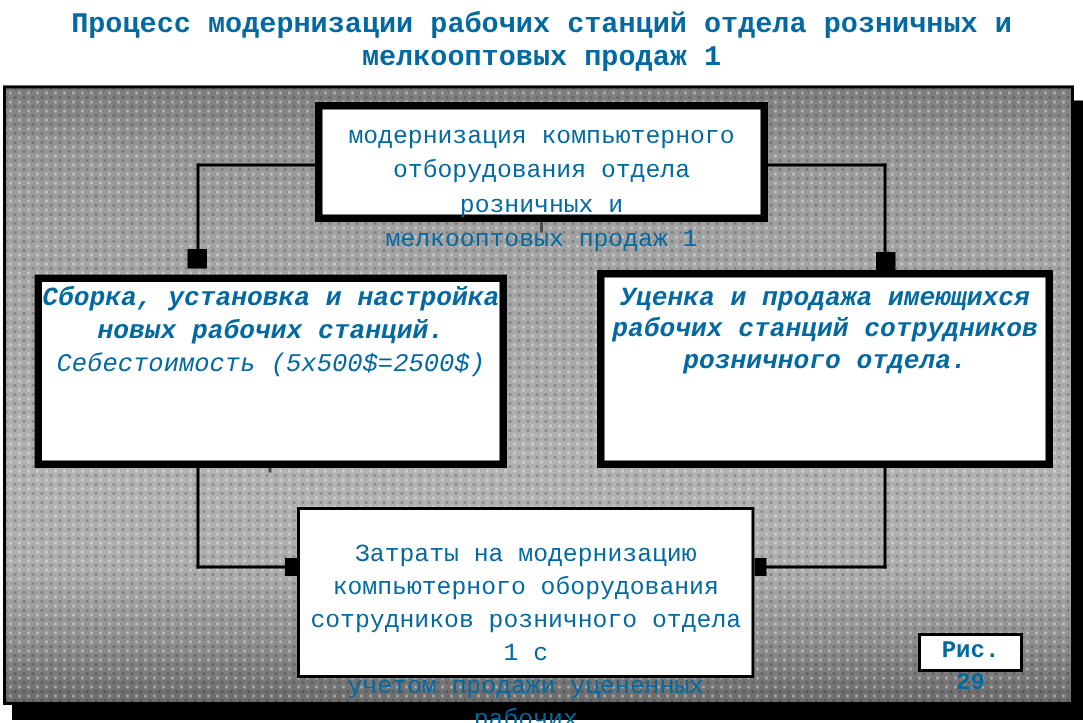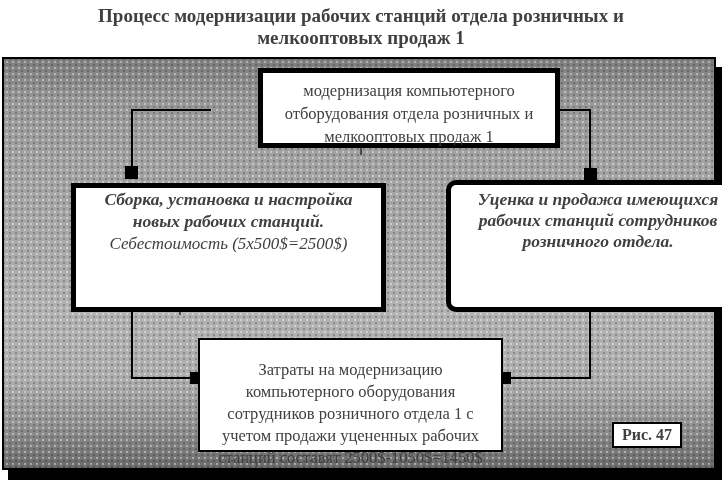--- a/index.html
+++ b/index.html
@@ -1,42 +1,42 @@
 <!DOCTYPE html>
 <html><head>
 <meta charset="utf-8">
 <style>
   html,body{margin:0;padding:0;background:#fff;}
   #canvas{
     position:relative;width:722px;height:482px;overflow:hidden;
-    font-family:Liberation Serif, serif;color:#404040;background:#fff;
+    font-family:Liberation Mono, monospace;color:#0369a1;background:#fff;
   }
   .title{
     position:absolute;top:5px;left:0;width:722px;text-align:center;
     font-weight:bold;font-size:19px;line-height:22px;white-space:pre-line;
   }
   .frame{
     position:absolute;left:2px;top:57px;width:710px;height:409px;
     border:2px solid #000;
     box-shadow:6px 10px 0 #000;
     background-color:#a3a3a3;
     background-image:
       radial-gradient(rgba(255,255,255,0.40) 0.8px, transparent 1.1px),
       radial-gradient(rgba(0,0,0,0.22) 0.8px, transparent 1.1px),
       linear-gradient(180deg,#7c7c7c 0%,#979797 10%,#a2a2a2 25%,#a9a9a9 45%,#b2b2b2 62%,#adadad 78%,#8f8f8f 90%,#6a6a6a 100%);
     background-size:6px 6px,6px 6px,100% 100%;
     background-position:0 0,3px 3px,0 0;
   }
   .box{position:absolute;background:#fff;text-align:center;box-sizing:border-box;}
-  .thick{border:5px solid #000;margin-left:48px;}
+  .thick{border:5px solid #000;}
   .thin{border:2px solid #000;}
   .pre{white-space:pre-line;}
   .top-box{left:210px;top:68px;width:302px;height:80px;font-size:16.5px;line-height:23px;padding-top:6px;}
   .left-box{left:23px;top:183px;width:315px;height:129px;}
-  .right-box{left:398px;top:180px;width:304px;height:132px;padding-top:4px;border-radius:10px;}
+  .right-box{left:398px;top:180px;width:304px;height:132px;padding-top:4px;}
   .bottom-box{left:198px;top:338px;width:305px;height:114px;font-size:16.5px;line-height:22px;padding-top:19px;}
   .fig-box{left:612px;top:422px;width:70px;height:26px;font-weight:bold;font-size:16px;line-height:21px;}
   .bold-italic{font-weight:bold;font-style:italic;font-size:17.5px;line-height:22px;}
   .right-box .bold-italic{font-size:17.5px;line-height:21px;}
   .italic{font-style:italic;font-size:16.5px;line-height:21px;}
   .left-box .italic{font-size:17px;line-height:23px;}
   .line{position:absolute;background:#000;}
   .node{position:absolute;background:#000;}
   .tick{position:absolute;background:#4d4d4d;}
 </style>
@@ -84,15 +84,15 @@
 рабочих станций сотрудников
 розничного отдела.</div>
   </div>
 
   <div class="box thin bottom-box pre">Затраты на модернизацию
 компьютерного оборудования
 сотрудников розничного отдела 1 с
 учетом продажи уцененных рабочих
 станций составят 2500$-1050$=1450$</div>
 
-  <div class="box thin fig-box">Рис. 47</div>
+  <div class="box thin fig-box">Рис. 29</div>
 
 </div>
 
 </body></html>

